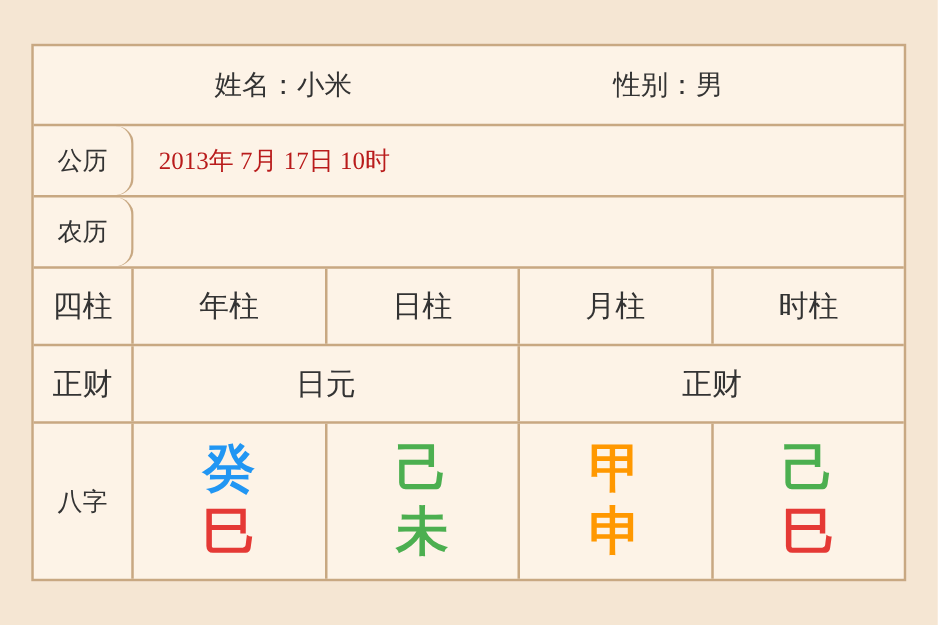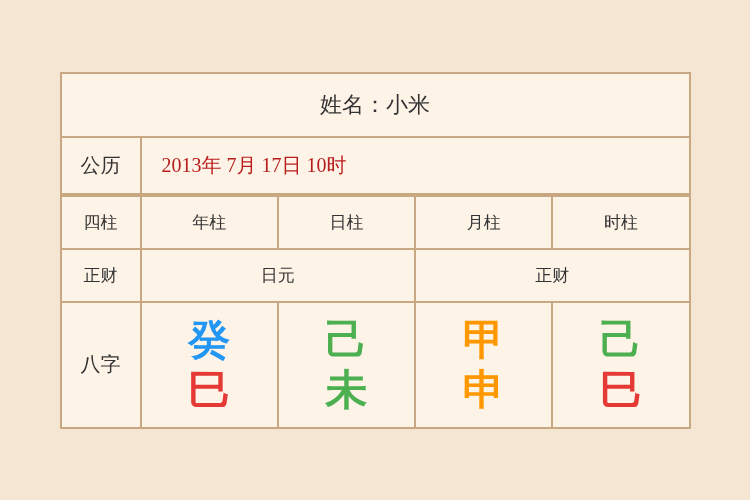--- a/index.html
+++ b/index.html
@@ -12,21 +12,21 @@
       width: 750px;
       height: 500px;
       background-color: #f5e6d3;
       font-family: "SimSun", "宋体", serif;
       display: flex;
       align-items: center;
       justify-content: center;
     }
 
     .container {
-      width: 631px;
+      width: 700px;
       background-color: #fdf3e7;
       border: 2px solid #c8a882;
     }
 
     .header-row {
       display: flex;
       justify-content: space-around;
       align-items: center;
       padding: 16px 40px;
       font-size: 22px;
@@ -42,20 +42,21 @@
     .info-row .label-cell {
       width: 80px;
       min-width: 80px;
       display: flex;
       align-items: center;
       justify-content: center;
       font-size: 20px;
       color: #333;
       border-right: 2px solid #c8a882;
       padding: 14px 8px;
+      border-radius: 14px;
     }
 
     .info-row .value-cell {
       flex: 1;
       display: flex;
       align-items: center;
       padding: 14px 20px;
       font-size: 20px;
       color: #b91c1c;
     }
@@ -68,21 +69,21 @@
     .table-row:last-child {
       border-bottom: none;
     }
 
     .table-cell {
       flex: 1;
       display: flex;
       align-items: center;
       justify-content: center;
       padding: 14px 8px;
-      font-size: 17px;
+      font-size: 24px;
       color: #333;
       border-right: 2px solid #c8a882;
       text-align: center;
     }
 
     .table-cell:first-child {
       width: 80px;
       min-width: 80px;
       flex: none;
     }
@@ -142,28 +143,30 @@
     .color-green2 { color: #4CAF50; }
     .color-red { color: #e53935; }
   </style>
 </head>
 <body>
 
 <div class="container">
 
   <div class="header-row">
     <span>姓名：小米</span>
+    <span>性别：男</span>
   </div>
 
   <div class="info-row">
     <div class="label-cell">公历</div>
     <div class="value-cell">2013年 7月 17日 10时</div>
   </div>
 
   <div class="info-row">
+    <div class="label-cell">农历</div>
   </div>
 
   <div class="table-row">
     <div class="table-cell">四柱</div>
     <div class="table-cell">年柱</div>
     <div class="table-cell">日柱</div>
     <div class="table-cell">月柱</div>
     <div class="table-cell">时柱</div>
   </div>
 

